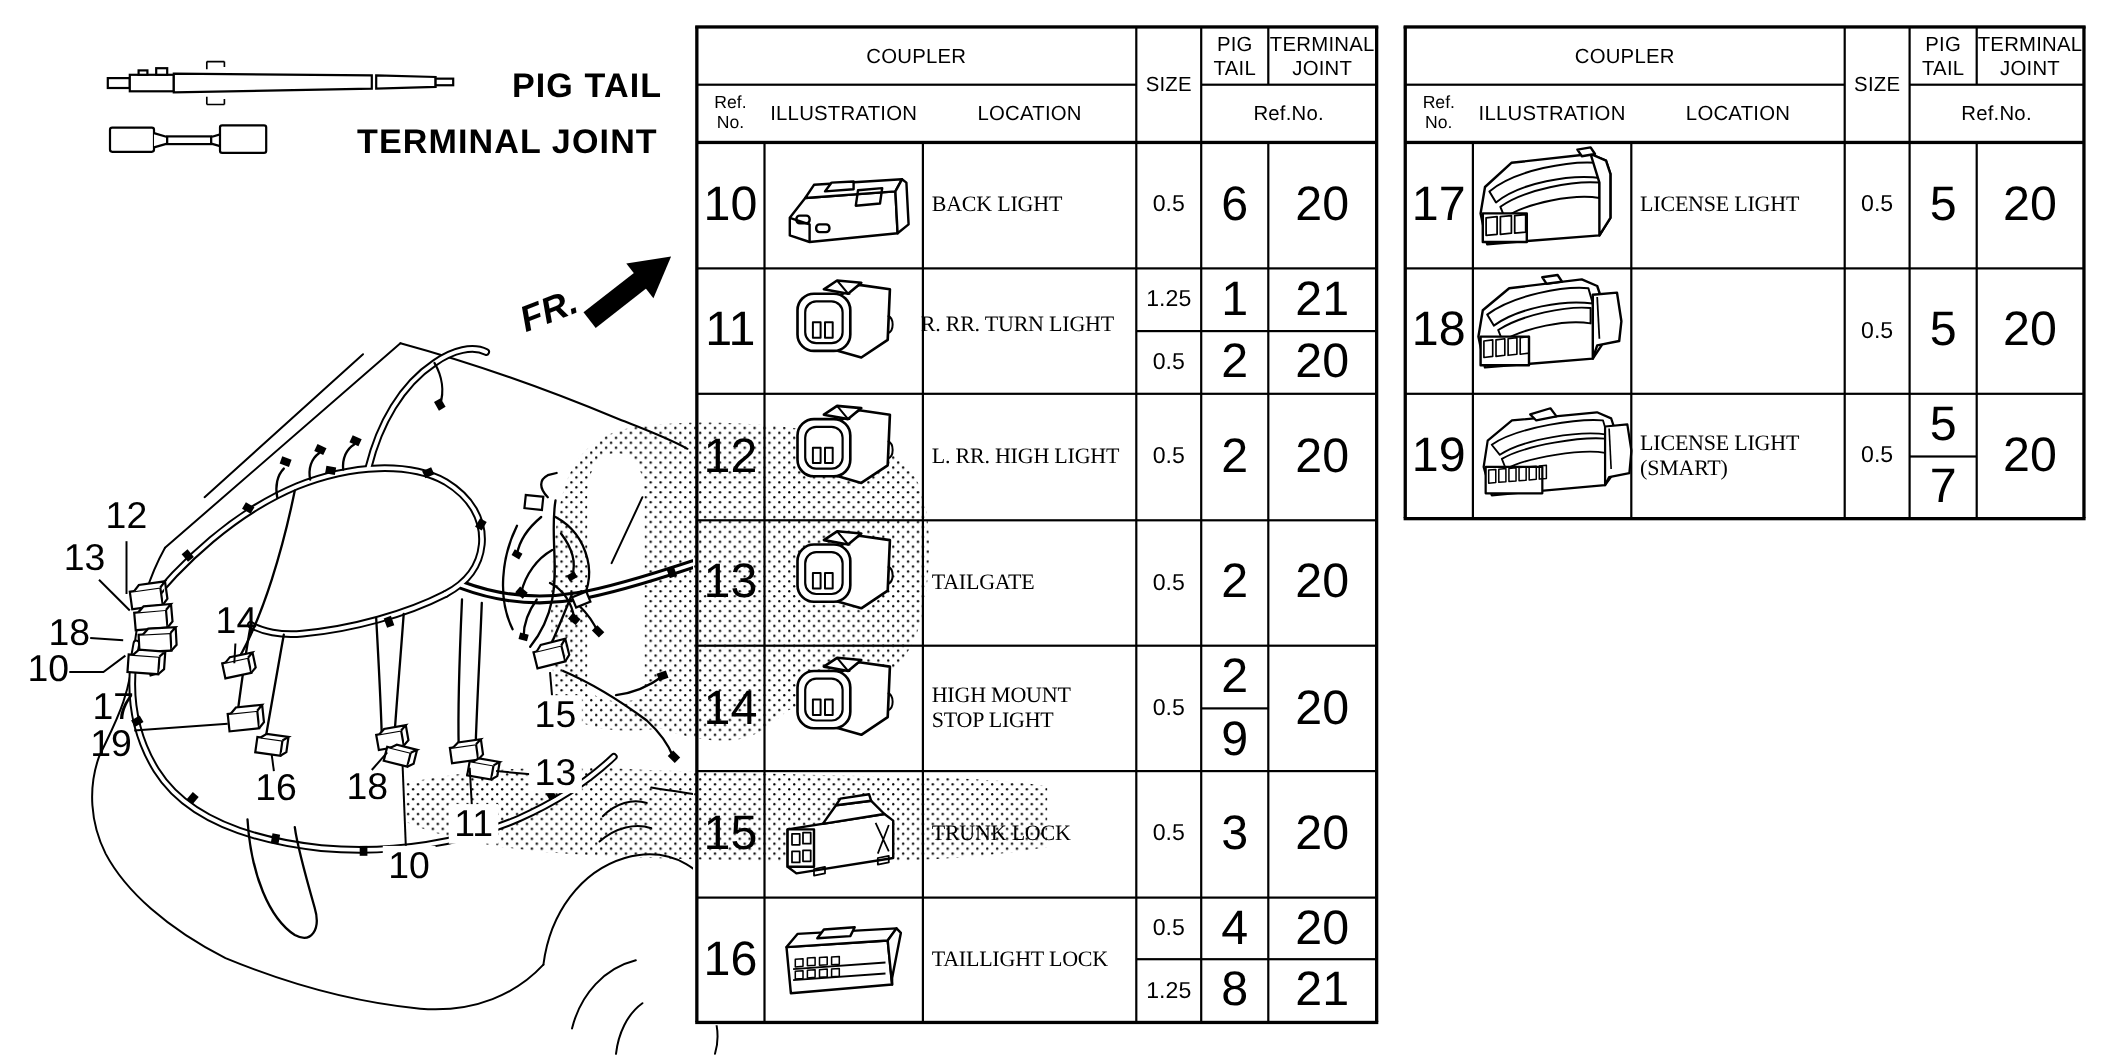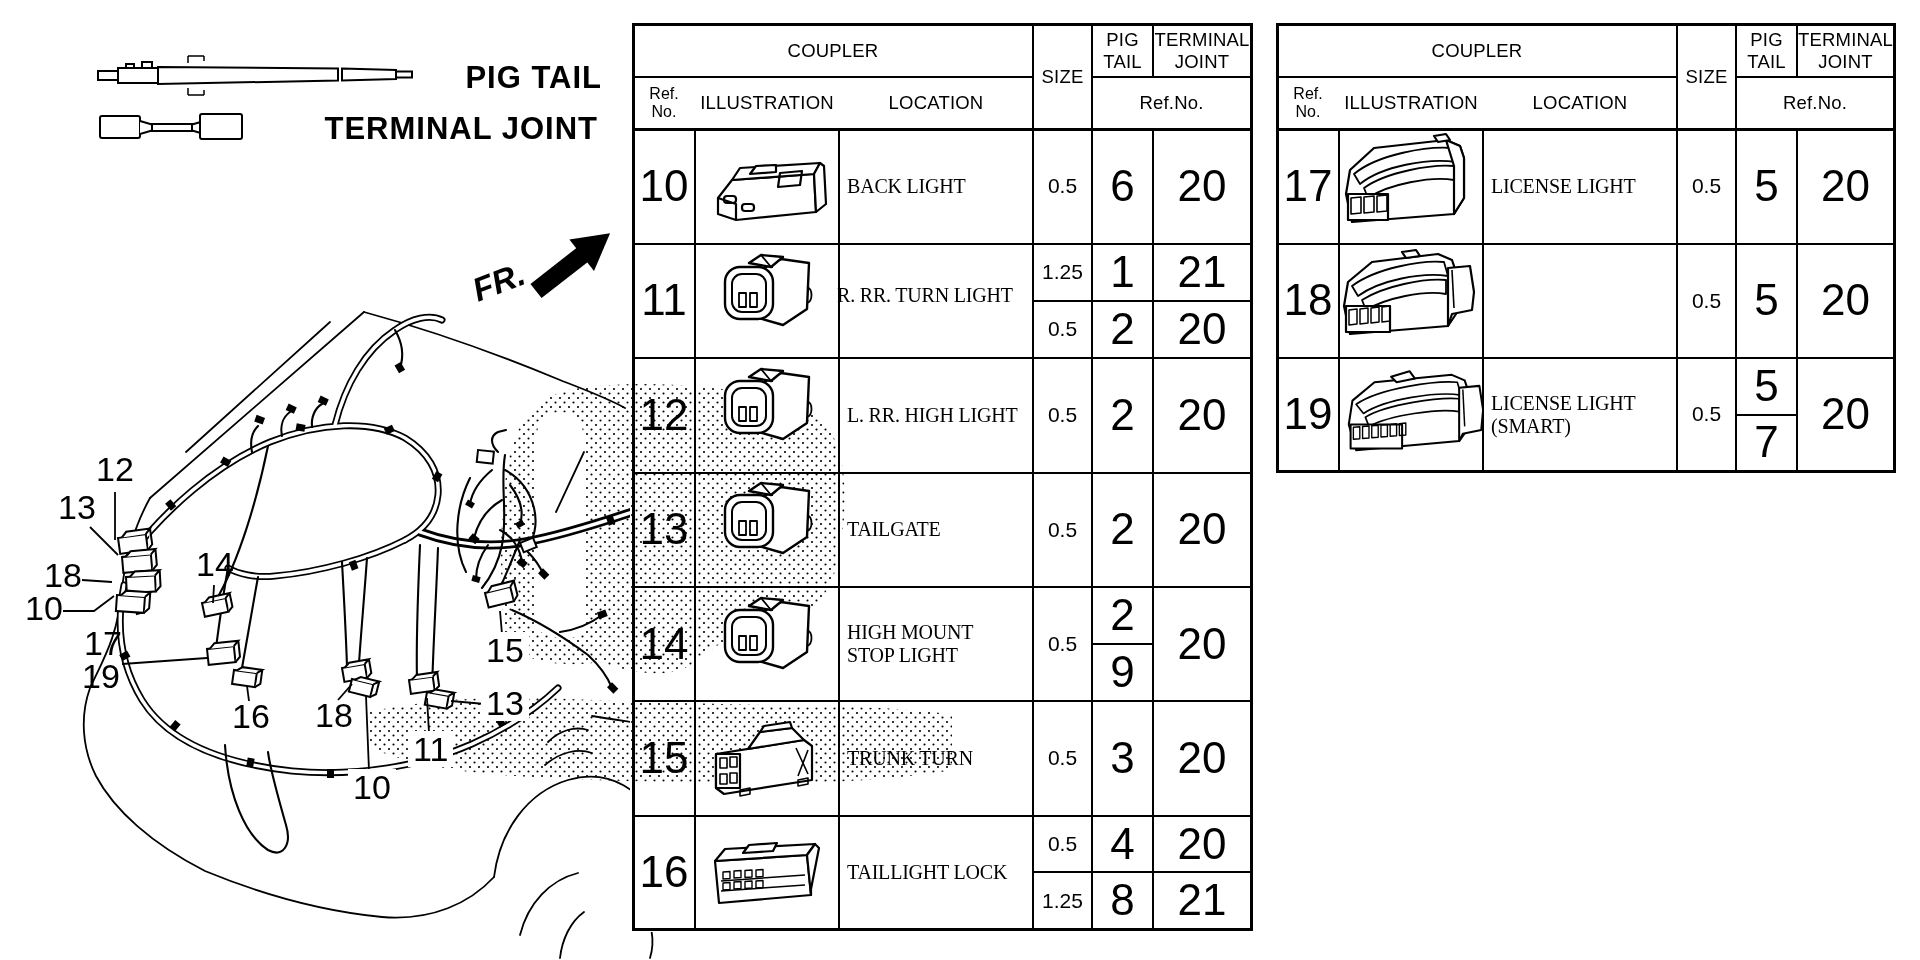--- a/index.html
+++ b/index.html
@@ -453,21 +453,21 @@
 <div class="cell loc left" style="left:839px;top:587px;width:194px;height:114px;padding-left:8px;flex-direction:column;">
       <div>HIGH MOUNT</div>
       <div>STOP LIGHT</div>
     </div>
 <div class="hline" style="left:1092px;top:643px;width:61px;height:2px;"></div>
 <div class="cell sizev" style="left:1033px;top:587px;width:59px;height:114px;">0.5</div>
 <div class="cell bignum" style="left:1092px;top:587px;width:61px;height:57px;">2</div>
 <div class="cell bignum" style="left:1092px;top:644px;width:61px;height:57px;">9</div>
 <div class="cell bignum" style="left:1153px;top:587px;width:98px;height:114px;">20</div>
 <div class="cell refnum" style="left:633px;top:701px;width:62px;height:114.5px;">15</div>
-<div class="cell loc left" style="left:839px;top:701px;width:194px;height:114.5px;padding-left:8px;">TRUNK TURN</div>
+<div class="cell loc left" style="left:839px;top:701px;width:194px;height:114.5px;padding-left:8px;">TRUNK LOCK</div>
 <div class="cell sizev" style="left:1033px;top:701px;width:59px;height:114.5px;">0.5</div>
 <div class="cell bignum" style="left:1092px;top:701px;width:61px;height:114.5px;">3</div>
 <div class="cell bignum" style="left:1153px;top:701px;width:98px;height:114.5px;">20</div>
 <div class="cell refnum" style="left:633px;top:815.5px;width:62px;height:113.5px;">16</div>
 <div class="cell loc left" style="left:839px;top:815.5px;width:194px;height:113.5px;padding-left:8px;">TAILLIGHT LOCK</div>
 <div class="hline" style="left:1033px;top:871.25px;width:218px;height:2px;"></div>
 <div class="cell sizev" style="left:1033px;top:815.5px;width:59px;height:56.75px;">0.5</div>
 <div class="cell bignum" style="left:1092px;top:815.5px;width:61px;height:56.75px;">4</div>
 <div class="cell bignum" style="left:1153px;top:815.5px;width:98px;height:56.75px;">20</div>
 <div class="cell sizev" style="left:1033px;top:872.25px;width:59px;height:56.75px;">1.25</div>

